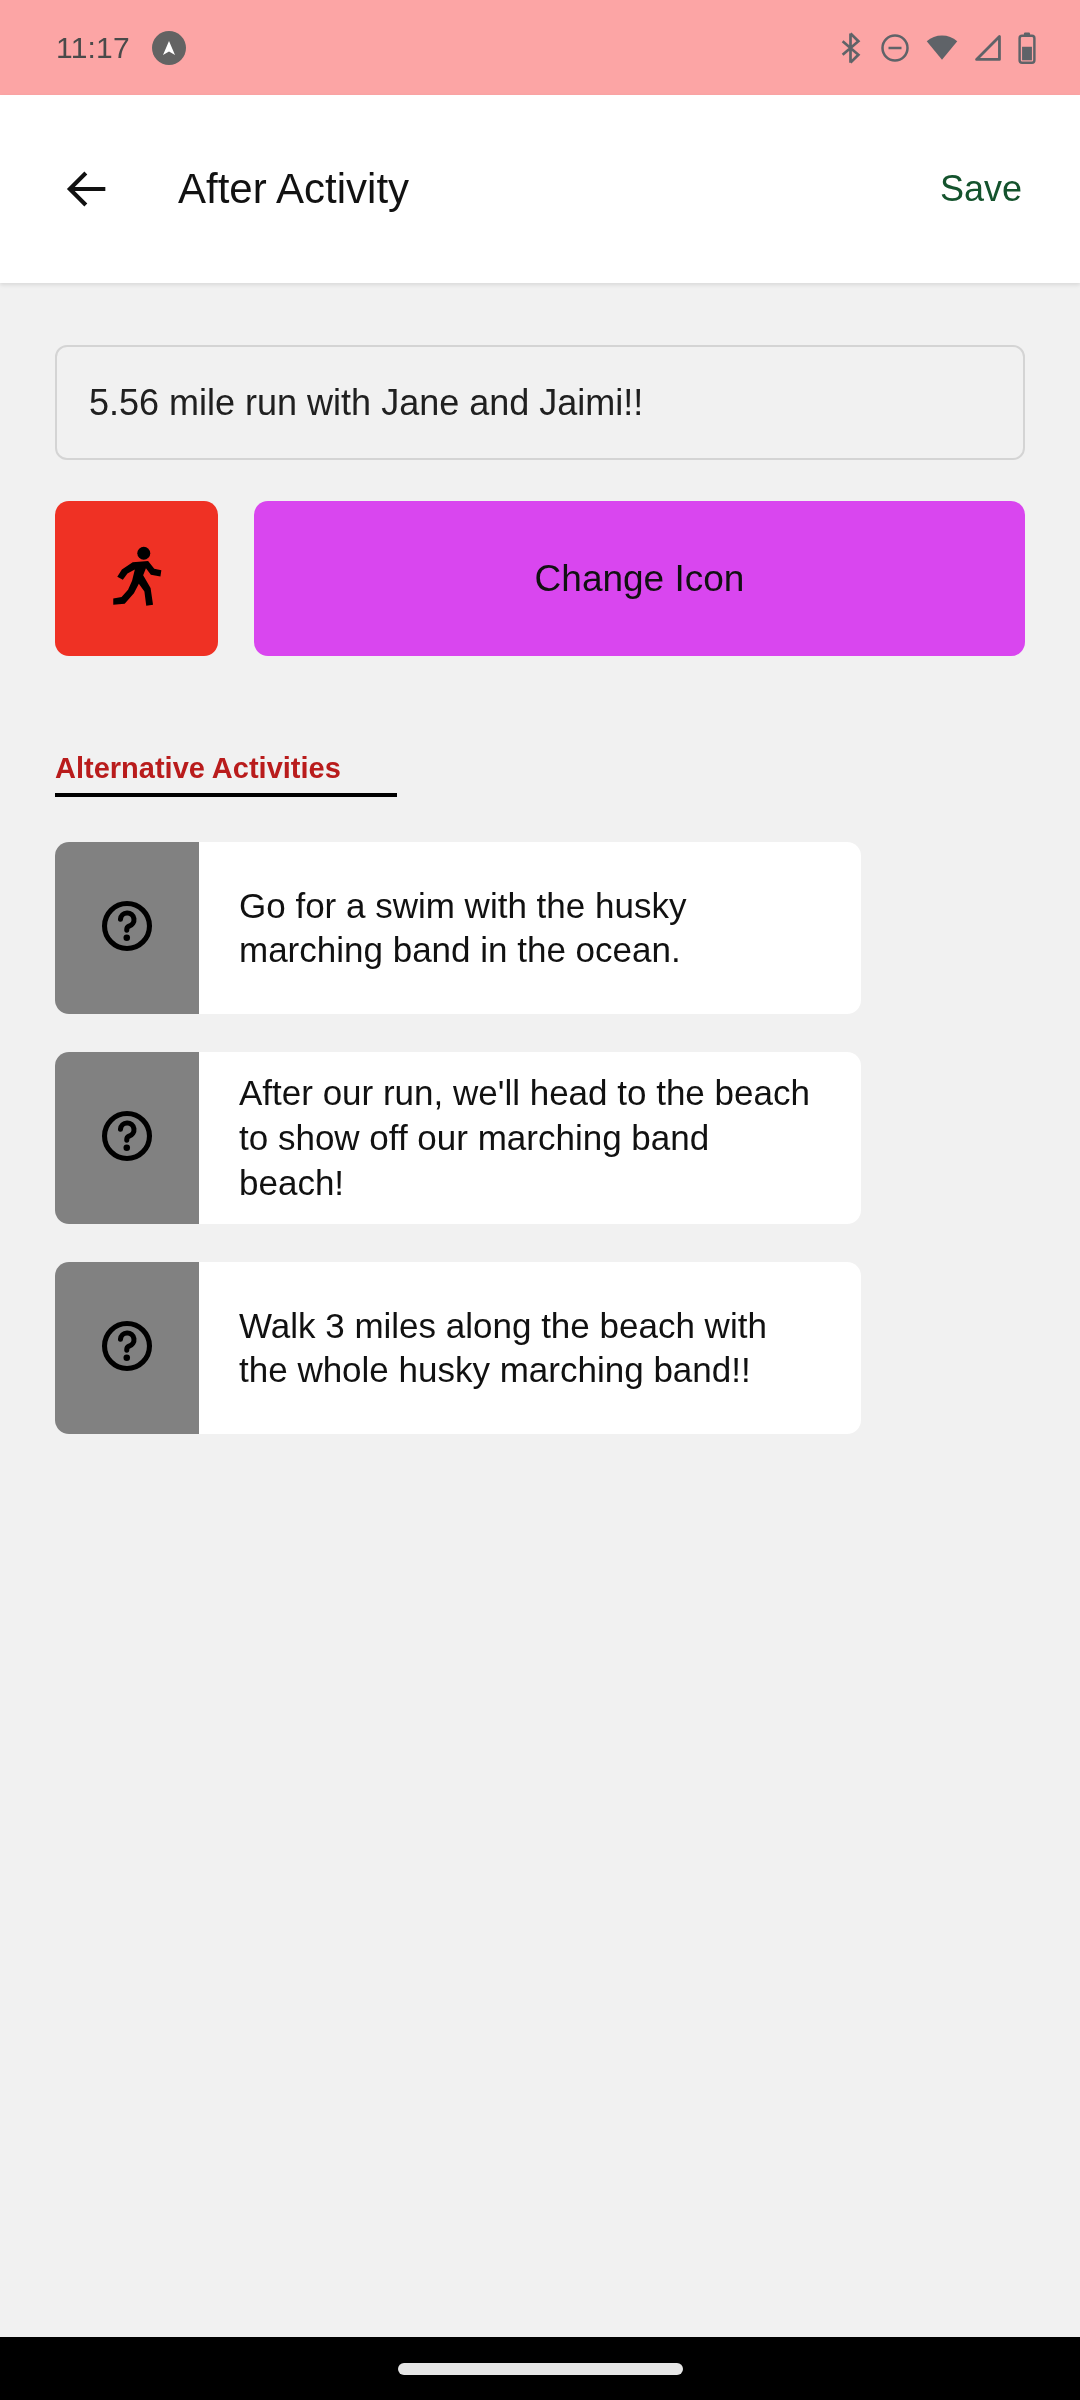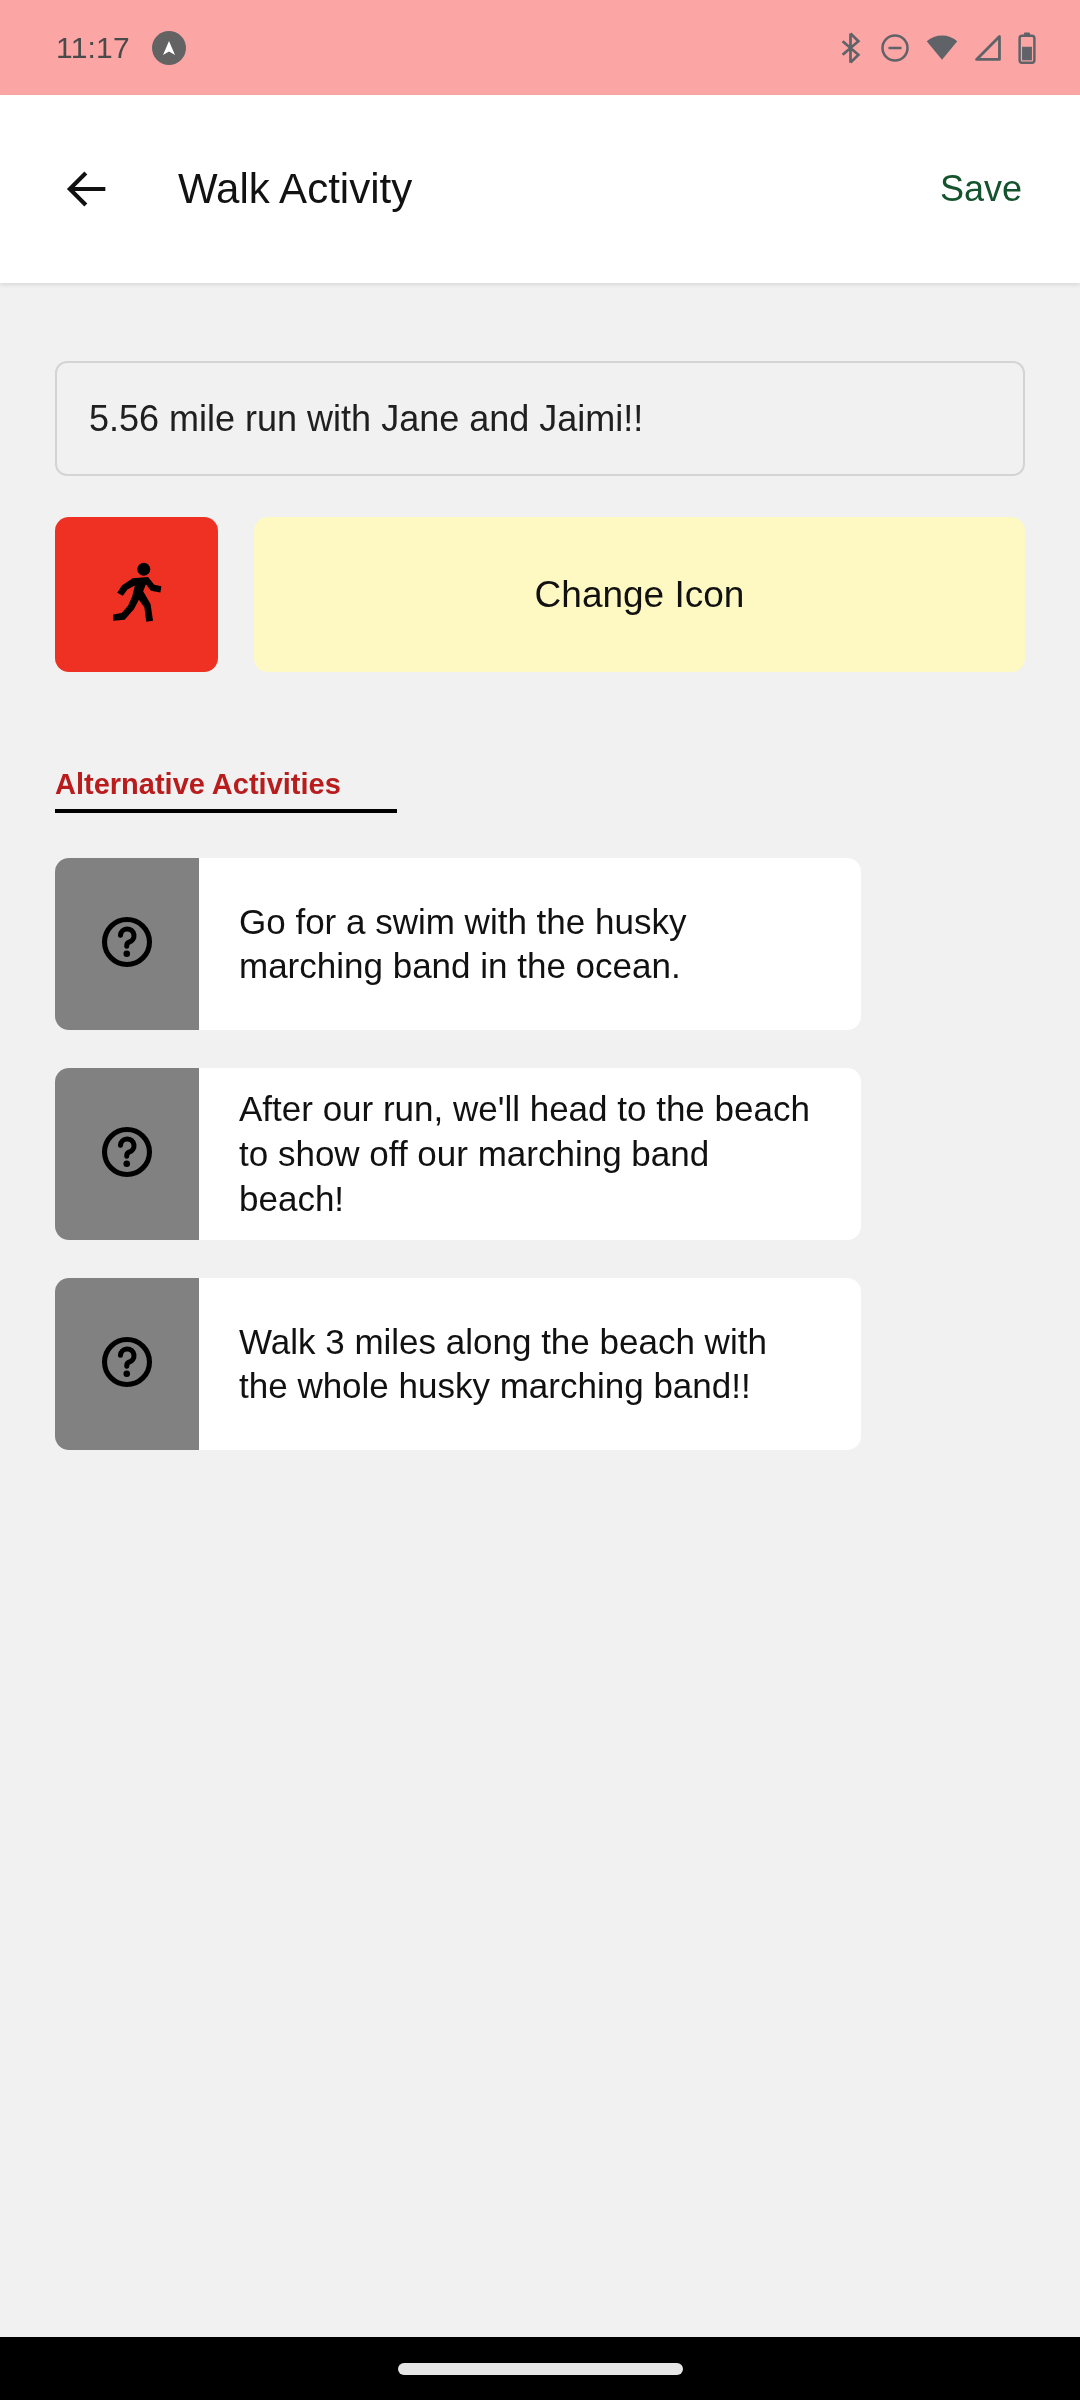--- a/index.html
+++ b/index.html
@@ -99,21 +99,21 @@
     font-family: "Liberation Sans", sans-serif;
   }
 
   
   .content {
     position: absolute;
     top: 283px; left: 0;
     width: 1080px;
     bottom: 63px;
     background: #f1f1f1;
-    padding: 16px 55px;
+    padding: 0 55px;
     overflow: hidden;
   }
 
   .title-field {
     margin-top: 62px;
     width: 970px;
     height: 115px;
     border: 2px solid #d4d4d4;
     border-radius: 12px;
     background: #f1f1f1;
@@ -141,21 +141,21 @@
     display: flex;
     align-items: center;
     justify-content: center;
     cursor: pointer;
     flex: 0 0 auto;
   }
   .change-icon-btn {
     flex: 1 1 auto;
     height: 155px;
     border-radius: 14px;
-    background: #fef9c3;
+    background: #d946ef;
     border: none;
     font-size: 37px;
     color: #111111;
     cursor: pointer;
     font-family: "Liberation Sans", sans-serif;
     display: flex;
     align-items: center;
     justify-content: center;
   }
 
@@ -270,21 +270,21 @@
       </span>
     </div>
   </div>
 
   <div class="appbar">
     <button class="back-btn">
       <svg width="52" height="52" viewBox="0 0 24 24" aria-hidden="true">
         <path d="M20 12 L4.2 12 M11 4.6 L3.6 12 L11 19.4" fill="none" stroke="#111111" stroke-width="1.9" stroke-linecap="butt" stroke-linejoin="miter"></path>
       </svg>
     </button>
-    <span class="appbar-title">Walk Activity</span>
+    <span class="appbar-title">After Activity</span>
     <button class="save-btn">Save</button>
   </div>
 
   <div class="content">
 
     <input class="title-field" type="text" value="5.56 mile run with Jane and Jaimi!!" style="">
 
     <div class="icon-row">
       <button class="icon-swatch">
         <span>

